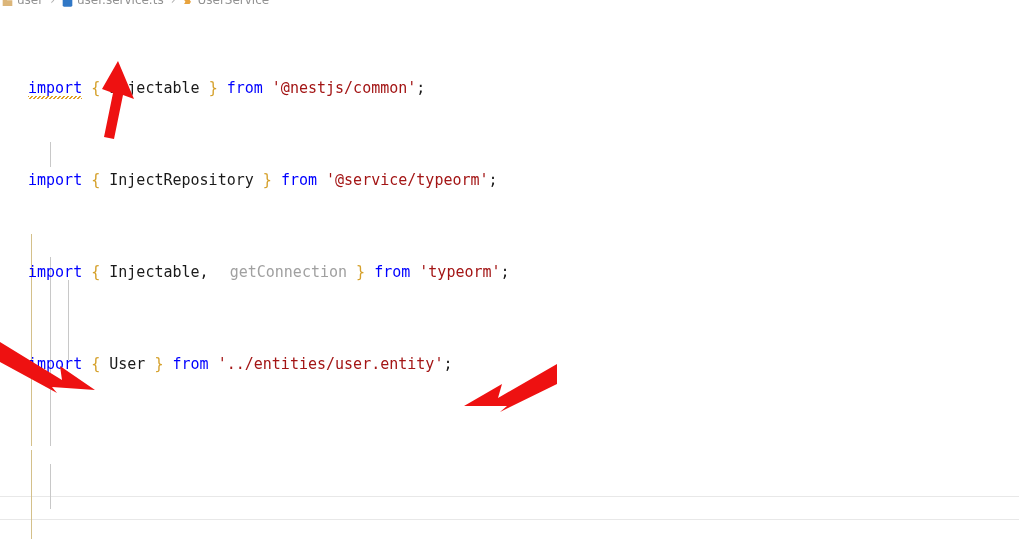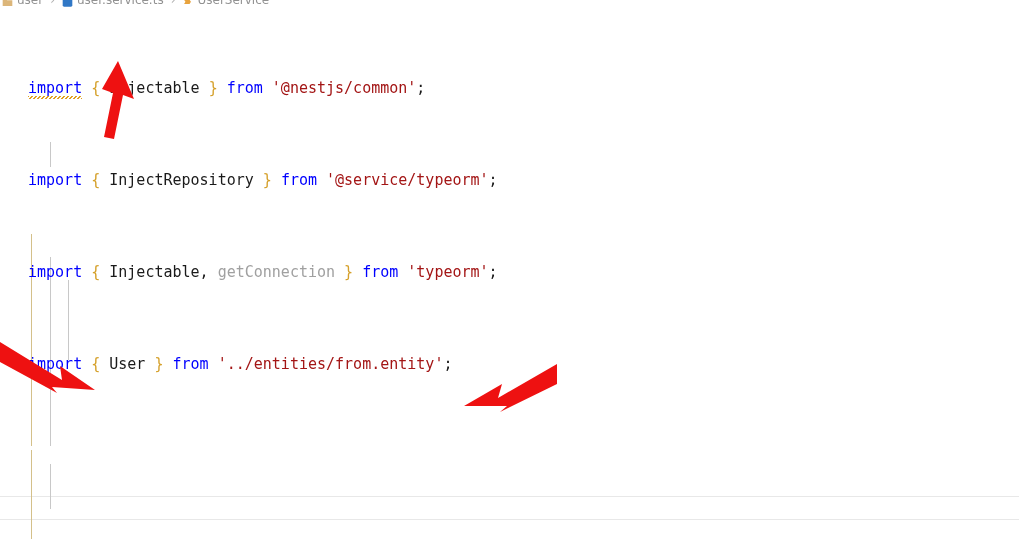--- a/index.html
+++ b/index.html
@@ -36,21 +36,21 @@
   }
 
   
   .guide{position:absolute;width:1px;top:0;bottom:0;}
 
   
   .kw{color:#0000ff;}
   .br-y{color:#d5a02a;}          
   .str{color:#a31515;}           
   .pln{color:#1a1a1a;}           
-  .dim{color:#a0a0a0;}            
+  .dim{color:#a0a0a0;margin-left:12px;}            
   .op{color:#1a1a1a;}
 
   .squig{
     background-image:repeating-linear-gradient(135deg,#e0a020 0 1.2px,transparent 1.2px 2.6px);
     background-position:bottom left;background-repeat:repeat-x;background-size:4px 3px;
     padding-bottom:2px;
   }
 
   
   .arrow{position:absolute;pointer-events:none;}
@@ -93,21 +93,21 @@
   <div class="guide" style="left:50px;top:142px;height:25px;background:#c8c8c8;"></div>
 
   <div class="code">
 
     <div class="ln"><span class="kw squig">import</span><span class="op"> </span><span class="br-y">{</span><span> </span><span class="pln">Injectable</span><span> </span><span class="br-y">}</span><span> </span><span class="kw">from</span><span> </span><span class="str">'@nestjs/common'</span><span class="op">;</span></div>
 
     <div class="ln"><span class="kw">import</span><span> </span><span class="br-y">{</span><span> </span><span class="pln">InjectRepository</span><span> </span><span class="br-y">}</span><span> </span><span class="kw">from</span><span> </span><span class="str">'@service/typeorm'</span><span class="op">;</span></div>
 
     <div class="ln"><span class="kw">import</span><span> </span><span class="br-y">{</span><span> </span><span class="pln">Injectable</span><span class="op">,</span><span> </span><span class="dim">getConnection</span><span> </span><span class="br-y">}</span><span> </span><span class="kw">from</span><span> </span><span class="str">'typeorm'</span><span class="op">;</span></div>
 
-    <div class="ln"><span class="kw">import</span><span> </span><span class="br-y">{</span><span> </span><span class="pln">User</span><span> </span><span class="br-y">}</span><span> </span><span class="kw">from</span><span> </span><span class="str">'../entities/from.entity'</span><span class="op">;</span></div>
+    <div class="ln"><span class="kw">import</span><span> </span><span class="br-y">{</span><span> </span><span class="pln">User</span><span> </span><span class="br-y">}</span><span> </span><span class="kw">from</span><span> </span><span class="str">'../entities/user.entity'</span><span class="op">;</span></div>
 
     <div class="ln">&nbsp;</div>
 
     <div class="ln"></div>
 
     
 
     
 
     

